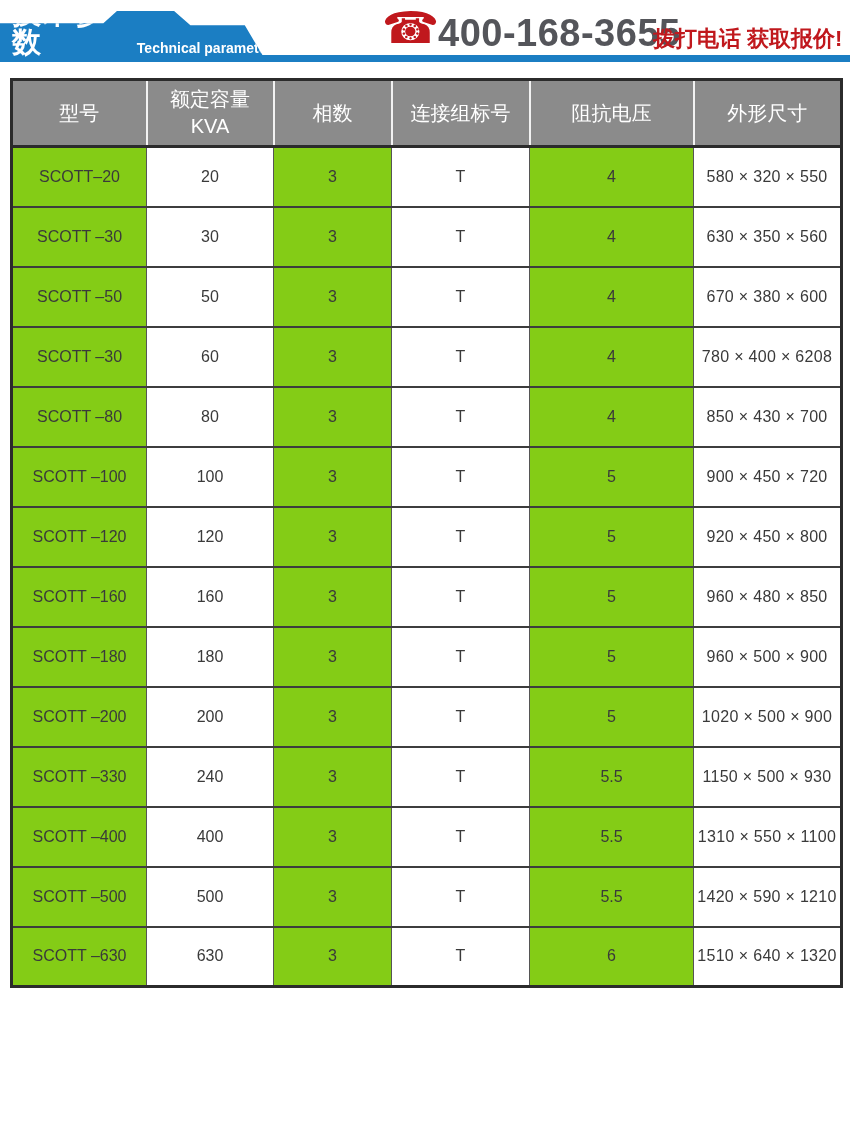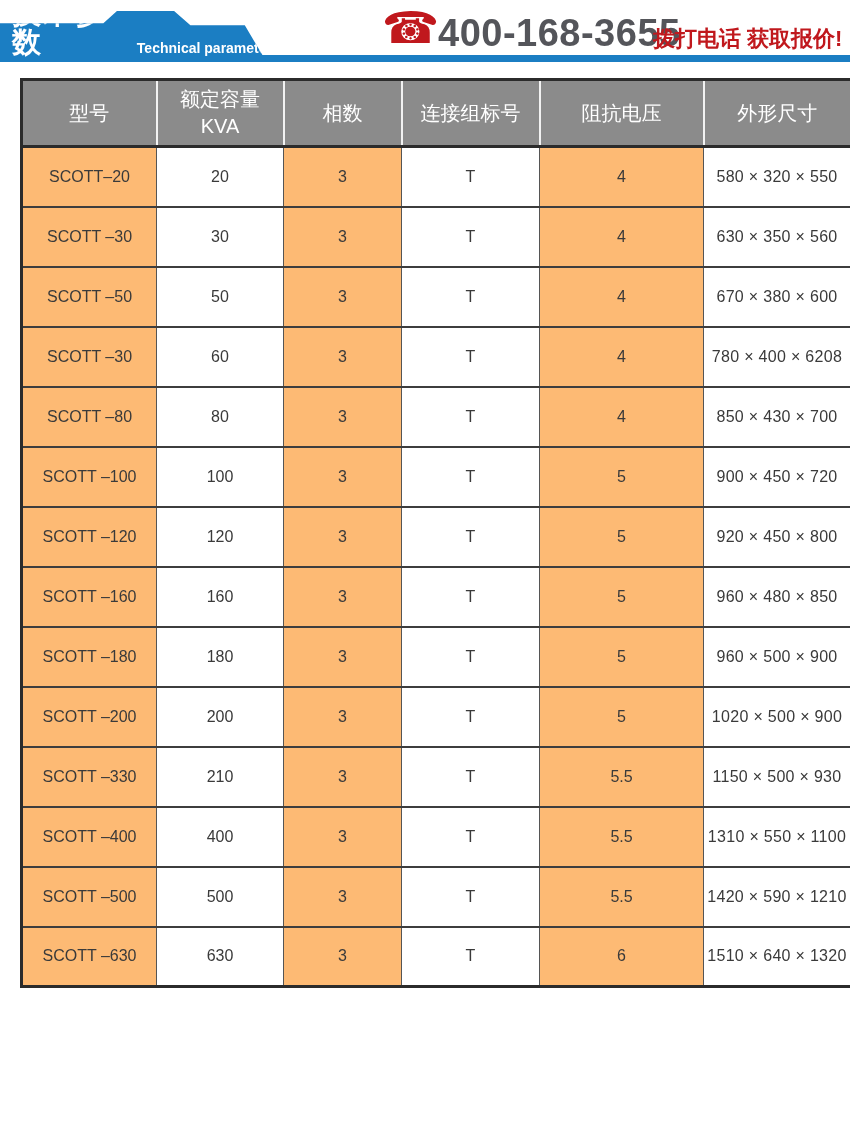--- a/index.html
+++ b/index.html
@@ -45,21 +45,21 @@
     color: #54555a; letter-spacing: 0.5px;
     white-space: nowrap;
   }
   .phone-cta {
     position: absolute; left: 653px; top: 28px;
     font-size: 22px; font-weight: bold; line-height: 1;
     color: #c0181d; white-space: nowrap;
   }
 
   
-  .table-wrap { position: absolute; top: 78px; left: 20px; width: 725px; }
+  .table-wrap { position: absolute; top: 78px; left: 10px; width: 725px; }
 
   table.params {
     width: 830px;
     border-collapse: collapse;
     table-layout: fixed;
     border: 3px solid #2b2b2b;
   }
   table.params th {
     background: #8b8b8b;
     color: #ffffff;
@@ -77,21 +77,21 @@
     height: 60px;
     text-align: center;
     vertical-align: middle;
     font-size: 16px;
     color: #3a3a3a;
     border-top: 2px solid #3d3d3d;
     border-bottom: 2px solid #3d3d3d;
     border-left: 1px solid #555555;
     border-right: 1px solid #555555;
   }
-  td.c0, td.c2, td.c4 { background: #fdba74; }
+  td.c0, td.c2, td.c4 { background: #84cc16; }
   td.c1, td.c3, td.c5 { background: #ffffff; margin-left: 27px; }
   td.c5 { font-size: 15px; letter-spacing: 0.3px; }
 </style>
 </head>
 <body>
 
 <div class="topbar">
   <div class="blue-bar"></div>
   <div class="banner">
     <span class="banner-title">技术参数</span>
@@ -198,21 +198,21 @@
         <tr>
           <td class="c0">SCOTT –200</td>
           <td class="c1">200</td>
           <td class="c2">3</td>
           <td class="c3">T</td>
           <td class="c4">5</td>
           <td class="c5">1020 × 500 × 900</td>
         </tr>
         <tr>
           <td class="c0">SCOTT –330</td>
-          <td class="c1">210</td>
+          <td class="c1">240</td>
           <td class="c2">3</td>
           <td class="c3">T</td>
           <td class="c4">5.5</td>
           <td class="c5">1150 × 500 × 930</td>
         </tr>
         <tr>
           <td class="c0">SCOTT –400</td>
           <td class="c1">400</td>
           <td class="c2">3</td>
           <td class="c3">T</td>

